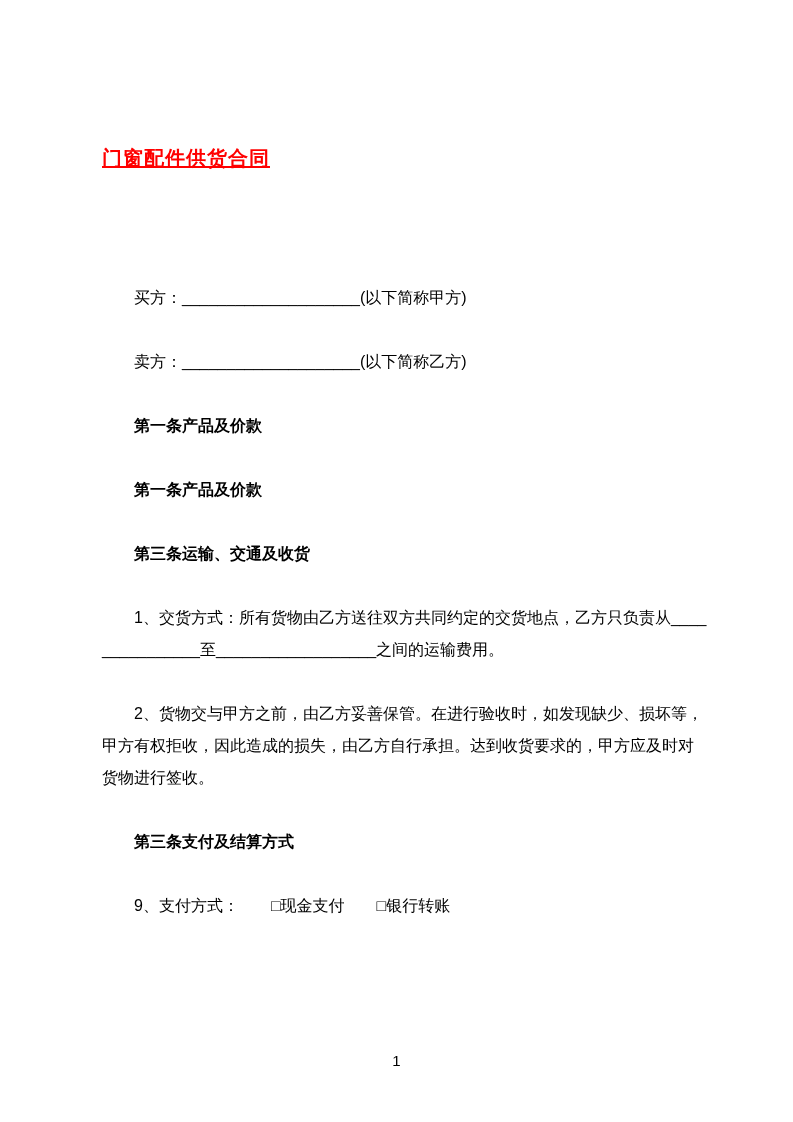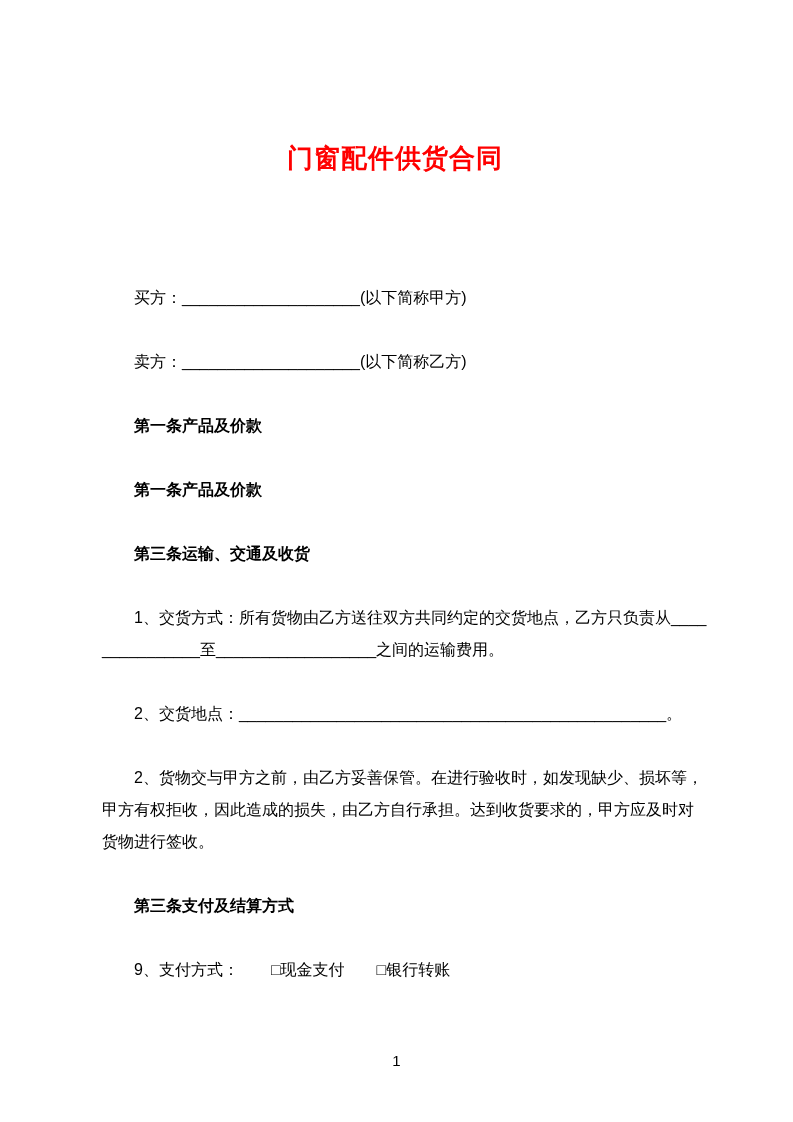--- a/index.html
+++ b/index.html
@@ -5,22 +5,22 @@
   html,body{margin:0;padding:0;background:#ffffff;}
   .page{
     width:793px;height:1122px;position:relative;overflow:hidden;
     background:#ffffff;color:#000000;
     font-family:"Liberation Sans","DejaVu Sans",sans-serif;
     font-size:16px;
   }
   .content{padding:143px 105px 0 102px;}
   .doc-title{
     margin:0 0 109px 0;
-    font-size:26px;line-height:30px;font-weight:700;
-    letter-spacing:1px;text-align:center;
+    font-size:20px;line-height:30px;font-weight:700;
+    letter-spacing:1px;text-decoration:underline;
   }
   .block{margin:0 0 22px 0;}
   .block .line{line-height:32px;white-space:nowrap;}
   .block .line.first{text-indent:32px;margin-top:32px;}
   .heading .line{font-weight:700;}
   .checkbox{display:inline-block;font-style:normal;}
   .pagenum{
     position:absolute;left:0;right:0;bottom:52px;
     text-align:center;font-size:15px;line-height:18px;
   }
@@ -45,23 +45,20 @@
           <div class="line first">第一条产品及价款</div>
         </div>
         <div class="block heading">
           <div class="line first">第三条运输、交通及收货</div>
         </div>
         <div class="block para">
           <div class="line first">1、交货方式：所有货物由乙方送往双方共同约定的交货地点，乙方只负责从____</div>
           <div class="line">___________至__________________之间的运输费用。</div>
         </div>
         <div class="block para">
-          <div class="line first">2、交货地点：________________________________________________。</div>
-        </div>
-        <div class="block para">
           <div class="line first">2、货物交与甲方之前，由乙方妥善保管。在进行验收时，如发现缺少、损坏等，</div>
           <div class="line">甲方有权拒收，因此造成的损失，由乙方自行承担。达到收货要求的，甲方应及时对</div>
           <div class="line">货物进行签收。</div>
         </div>
         <div class="block heading">
           <div class="line first">第三条支付及结算方式</div>
         </div>
         <div class="block para">
           <div class="line first"><span>9、支付方式：</span><span class="checkbox">□</span><span>现金支付</span><span class="checkbox">□</span><span>银行转账</span></div>
         </div>

